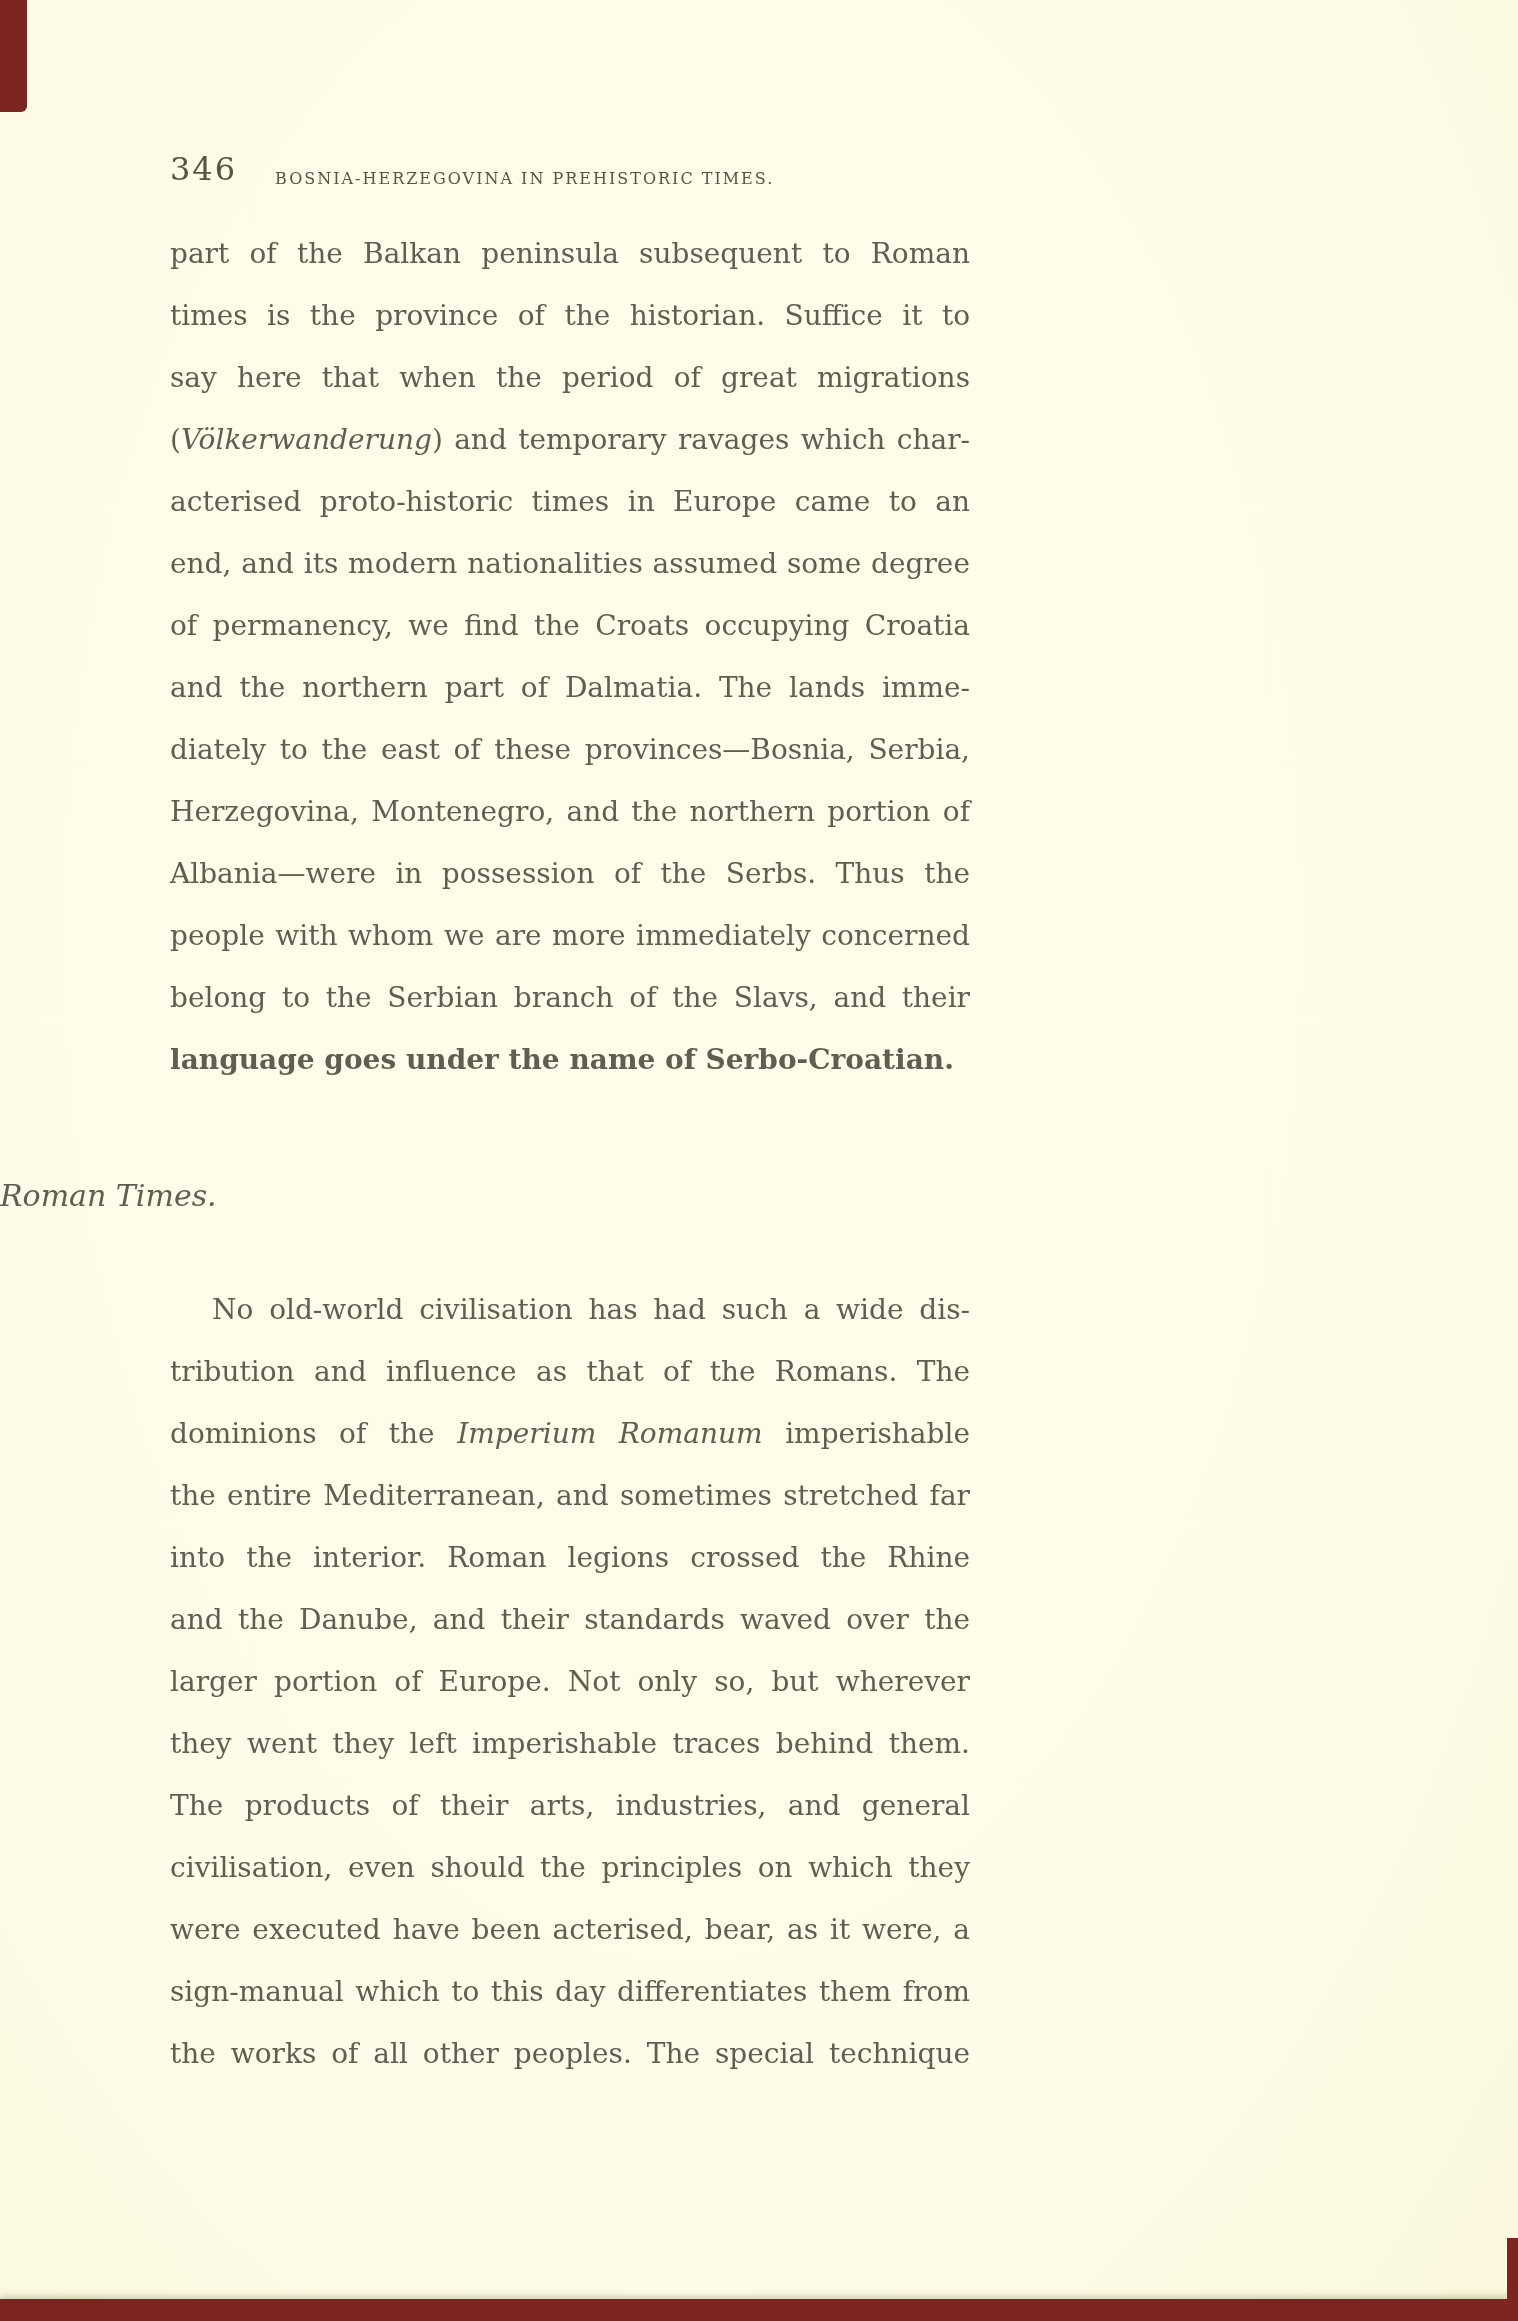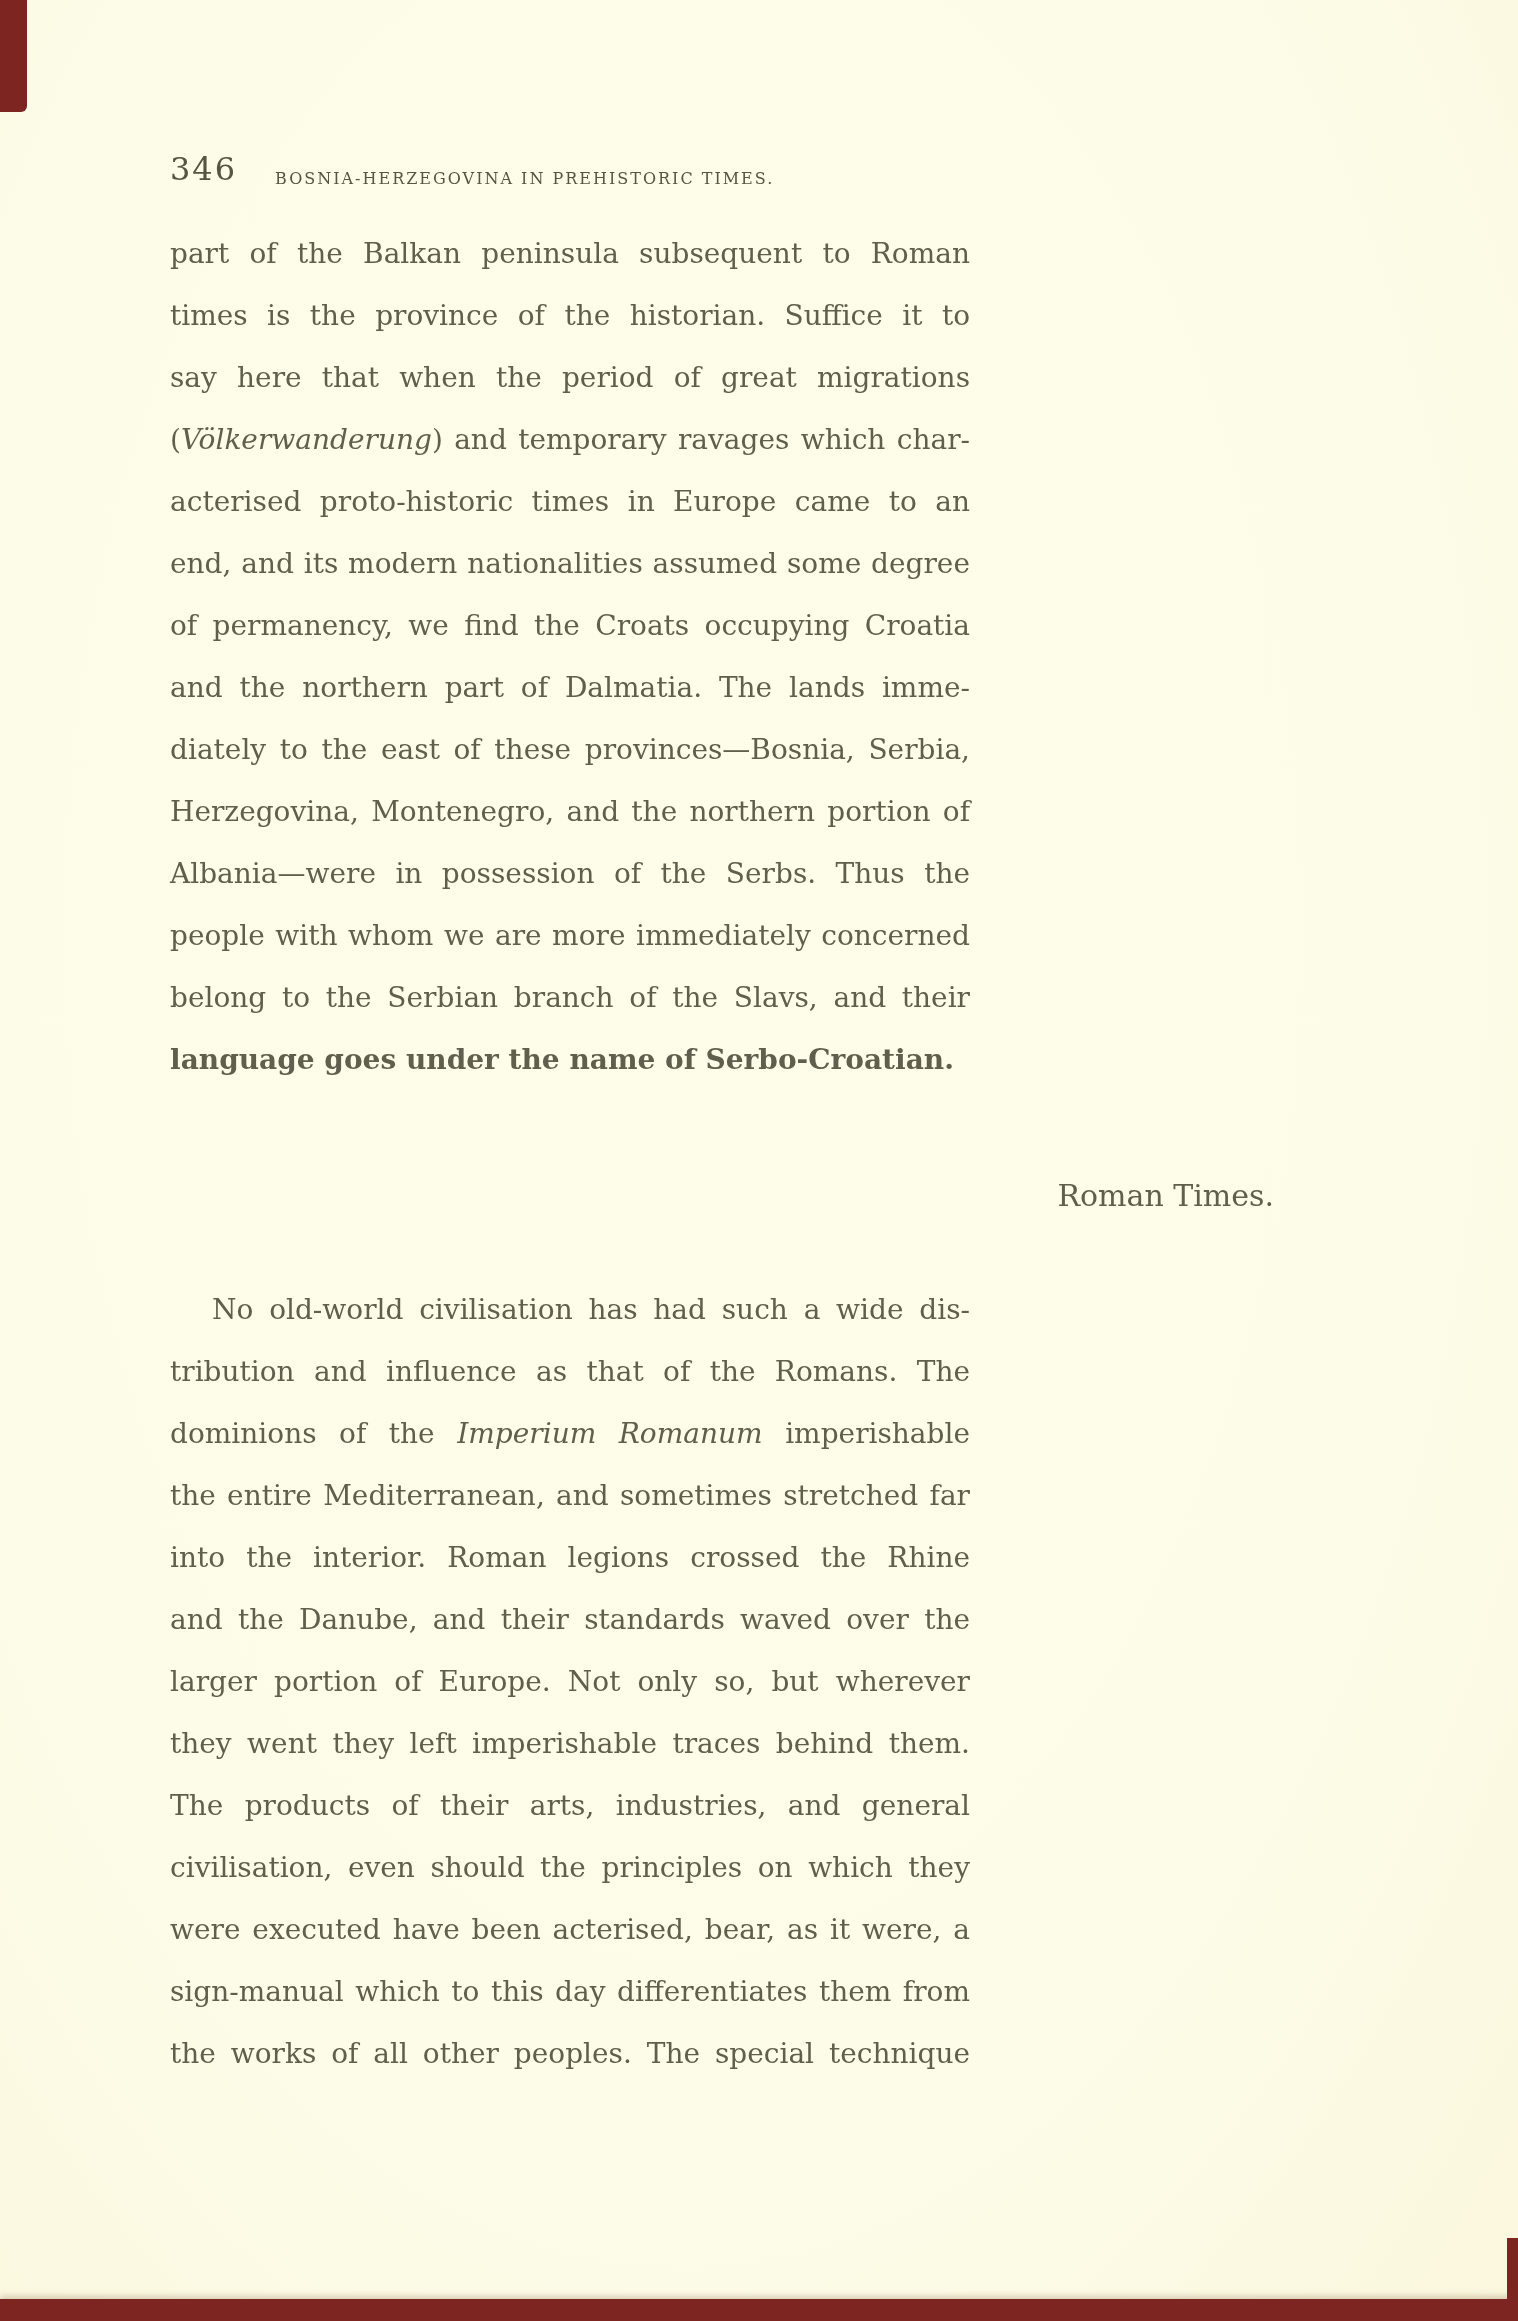--- a/index.html
+++ b/index.html
@@ -39,21 +39,22 @@
     height:62px;
     text-align:justify;
     text-align-last:justify;
   }
   .line.no-justify{text-align:left;text-align-last:left;font-weight:bold;}
   .line.indent{text-indent:42px;}
   .it{font-style:italic;}
 
   .section-heading{
     position:absolute;left:0;top:1178px;width:1274px;
-    text-align:right;
+    text-align:left;
+    font-style:italic;
     font-size:30px;
     color:var(--ink);
   }
 </style>
 </head>
 <body>
 
 <div class="binding-edge edge-top-left"></div>
 <div class="binding-edge edge-bottom"></div>
 <div class="binding-edge edge-right-bottom"></div>

